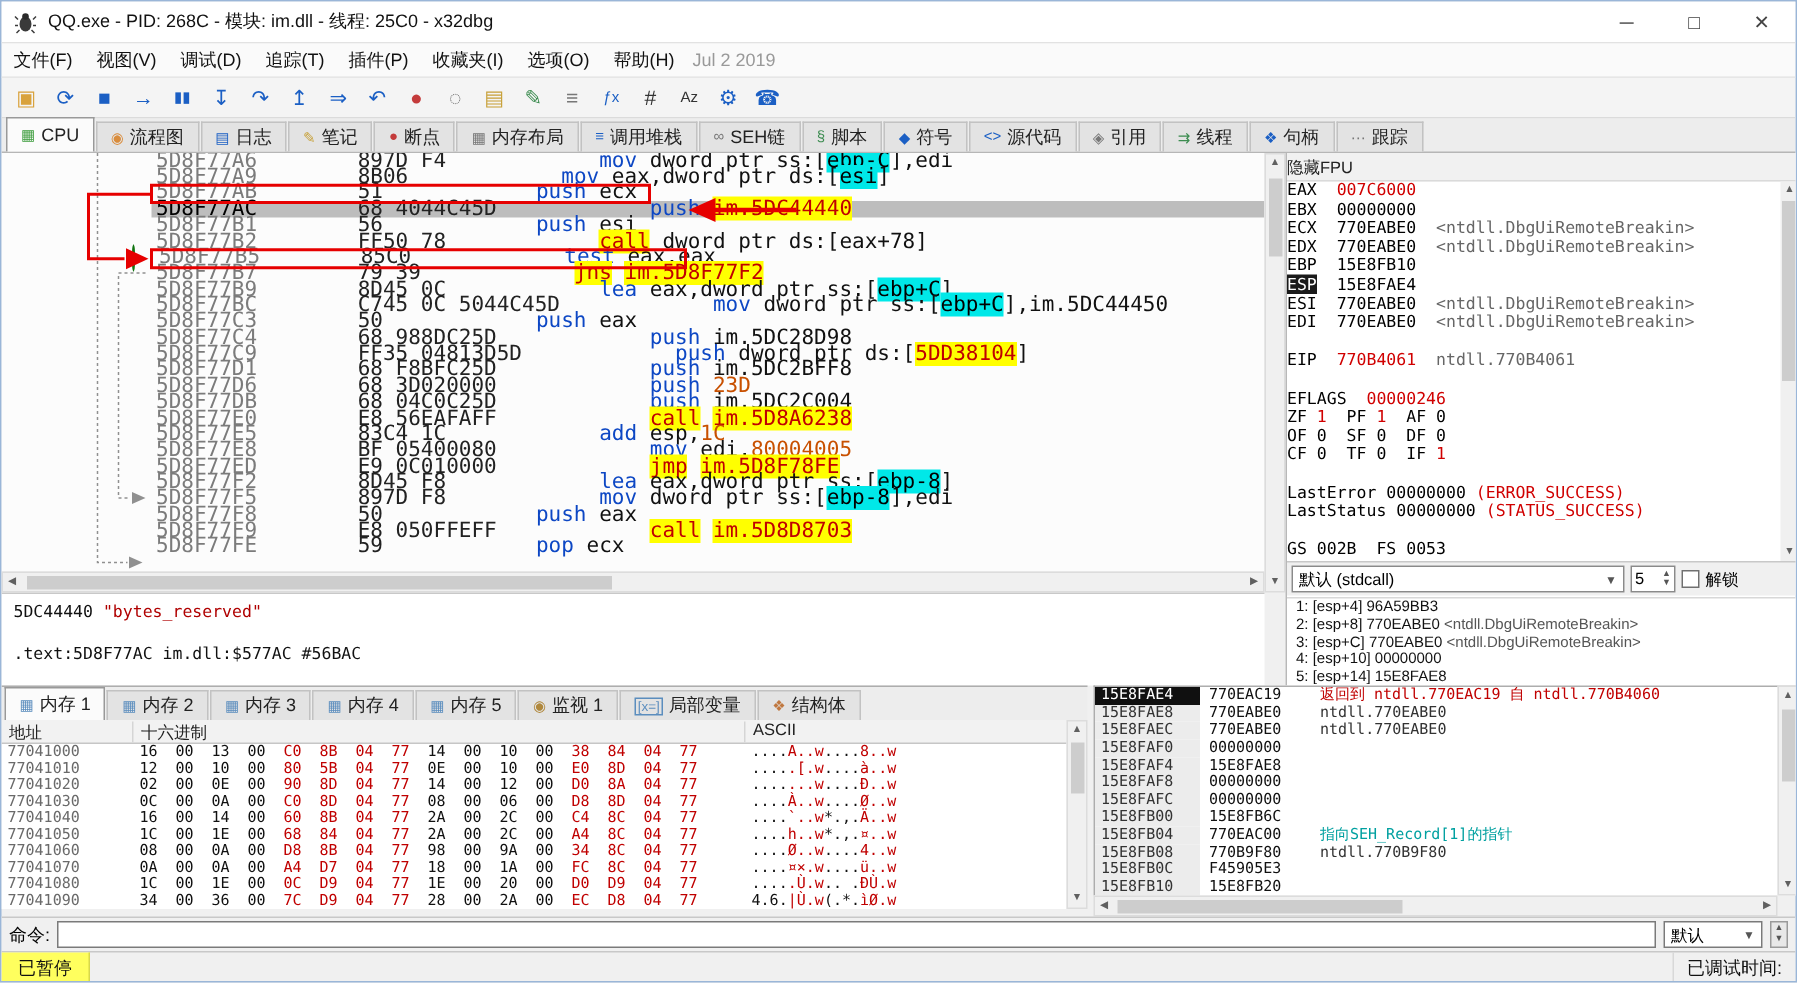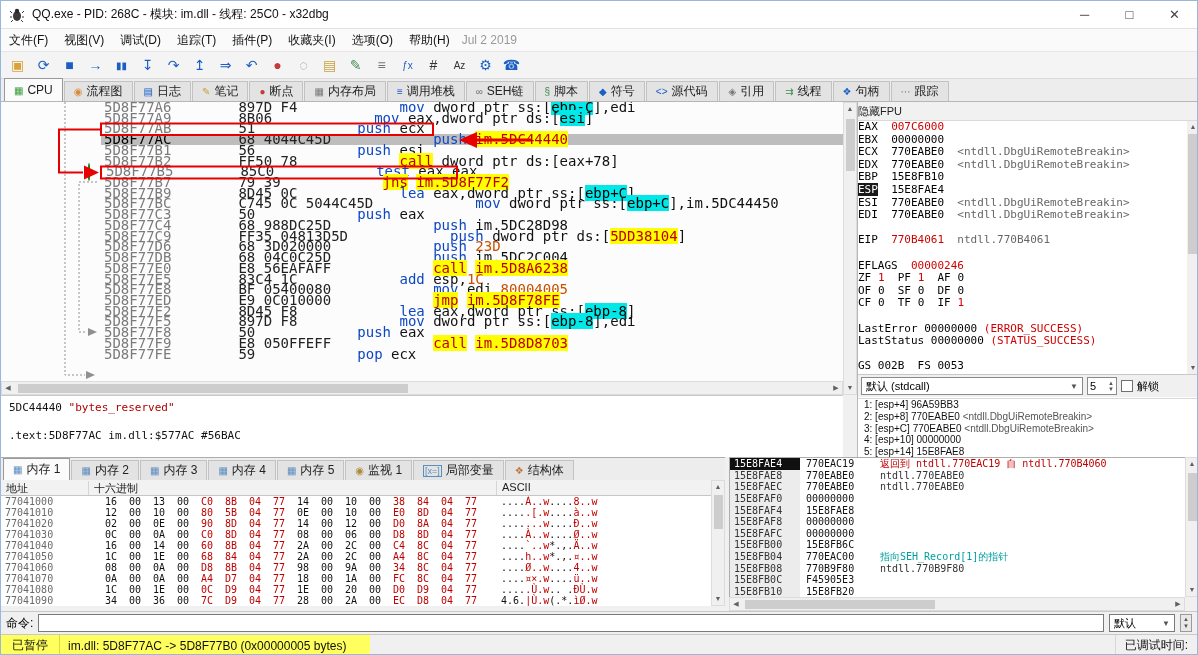--- a/index.html
+++ b/index.html
@@ -76,21 +76,21 @@
   .btab{height:20px;display:flex;align-items:center;gap:4px;padding:0 9px;font-size:12px;border:1px solid #C2C2C2;border-bottom:none;background:#E3E3E3;margin-right:1px;color:#222;}
   .btab.active{background:#FBFBFB;height:22px;border-color:#999;}
   .lvicon{font-size:9px;border:1px solid #5B8DBE;color:#5B8DBE;padding:0 1px;line-height:10px;}
 
   
   .dumphdr{position:absolute;left:0;top:479px;width:710px;height:16px;background:#F2F2F2;border-bottom:1px solid #C6C6C6;font-size:11px;color:#222;}
   .dumphdr span{position:absolute;top:1px;padding-left:5px;border-right:1px solid #D5D5D5;height:14px;}
   .dumprows{position:absolute;left:0;top:495px;width:710px;height:110px;background:#FFFFFF;overflow:hidden;}
   .mrow{position:relative;height:11px;line-height:11px;font-family:"DejaVu Sans Mono",monospace;font-size:10px;white-space:pre;}
   .maddr{position:absolute;left:4px;color:#6A6A6A;}
-  .mhex{position:absolute;left:92px;text-align:right;}
+  .mhex{position:absolute;left:92px;}
   .mhex span{display:inline-block;width:24px;}
   .masc{position:absolute;left:500px;}
   .hb{color:#111;}
   .hr{color:#C00000;}
 
   
   .stackpane{position:absolute;left:728px;top:456px;width:470px;height:140px;background:#FFFFFF;border-top:1px solid #ADADAD;border-left:1px solid #ADADAD;overflow:hidden;}
   .srow{position:relative;height:11.65px;line-height:11.65px;font-family:"DejaVu Sans Mono",monospace;font-size:10px;white-space:pre;}
   .saddr{position:absolute;left:0;width:70px;padding-left:4px;background:#ECECEC;color:#333;}
   .ssel{background:#101010;color:#FFF;}
@@ -286,20 +286,21 @@
     <div class="drow sel"><span class="dot"></span><span class="addr">5D8F77AC</span><span class="bytes">68 4044C45D</span><span class="ins"><span class="mn">push </span><span class="yb">im.5DC44440</span></span></div>
     <div class="drow"><span class="dot"></span><span class="addr">5D8F77B1</span><span class="bytes">56</span><span class="ins"><span class="mn">push </span><span class="t">esi</span></span></div>
     <div class="drow"><span class="dot"></span><span class="addr">5D8F77B2</span><span class="bytes">FF50 78</span><span class="ins"><span class="cm">call</span><span class="t"> dword ptr ds:[eax+78]</span></span></div>
     <div class="drow"><span class="bp"></span><span class="addr">5D8F77B5</span><span class="bytes">85C0</span><span class="ins"><span class="mn">test </span><span class="t">eax,eax</span></span></div>
     <div class="drow"><span class="dot"></span><span class="addr">5D8F77B7</span><span class="bytes">79 39</span><span class="ins"><span class="cm">jns</span><span class="t"> </span><span class="yb">im.5D8F77F2</span></span></div>
     <div class="drow"><span class="dot"></span><span class="addr">5D8F77B9</span><span class="bytes">8D45 0C</span><span class="ins"><span class="mn">lea </span><span class="t">eax,dword ptr ss:[</span><span class="cy">ebp+C</span><span class="t">]</span></span></div>
     <div class="drow"><span class="dot"></span><span class="addr">5D8F77BC</span><span class="bytes">C745 0C 5044C45D</span><span class="ins"><span class="mn">mov </span><span class="t">dword ptr ss:[</span><span class="cy">ebp+C</span><span class="t">],im.5DC44450</span></span></div>
     <div class="drow"><span class="dot"></span><span class="addr">5D8F77C3</span><span class="bytes">50</span><span class="ins"><span class="mn">push </span><span class="t">eax</span></span></div>
     <div class="drow"><span class="dot"></span><span class="addr">5D8F77C4</span><span class="bytes">68 988DC25D</span><span class="ins"><span class="mn">push </span><span class="t">im.5DC28D98</span></span></div>
     <div class="drow"><span class="dot"></span><span class="addr">5D8F77C9</span><span class="bytes">FF35 04813D5D</span><span class="ins"><span class="mn">push </span><span class="t">dword ptr ds:[</span><span class="yb">5DD38104</span><span class="t">]</span></span></div>
+    <div class="drow"><span class="dot"></span><span class="addr">5D8F77D1</span><span class="bytes">68 F8BFC25D</span><span class="ins"><span class="mn">push </span><span class="t">im.5DC2BFF8</span></span></div>
     <div class="drow"><span class="dot"></span><span class="addr">5D8F77D6</span><span class="bytes">68 3D020000</span><span class="ins"><span class="mn">push </span><span class="imm">23D</span></span></div>
     <div class="drow"><span class="dot"></span><span class="addr">5D8F77DB</span><span class="bytes">68 04C0C25D</span><span class="ins"><span class="mn">push </span><span class="t">im.5DC2C004</span></span></div>
     <div class="drow"><span class="dot"></span><span class="addr">5D8F77E0</span><span class="bytes">E8 56EAFAFF</span><span class="ins"><span class="cm">call</span><span class="t"> </span><span class="yb">im.5D8A6238</span></span></div>
     <div class="drow"><span class="dot"></span><span class="addr">5D8F77E5</span><span class="bytes">83C4 1C</span><span class="ins"><span class="mn">add </span><span class="t">esp,</span><span class="imm">1C</span></span></div>
     <div class="drow"><span class="dot"></span><span class="addr">5D8F77E8</span><span class="bytes">BF 05400080</span><span class="ins"><span class="mn">mov </span><span class="t">edi,</span><span class="imm">80004005</span></span></div>
     <div class="drow"><span class="dot"></span><span class="addr">5D8F77ED</span><span class="bytes">E9 0C010000</span><span class="ins"><span class="cm">jmp</span><span class="t"> </span><span class="yb">im.5D8F78FE</span></span></div>
     <div class="drow"><span class="dot"></span><span class="addr">5D8F77F2</span><span class="bytes">8D45 F8</span><span class="ins"><span class="mn">lea </span><span class="t">eax,dword ptr ss:[</span><span class="cy">ebp-8</span><span class="t">]</span></span></div>
     <div class="drow"><span class="dot"></span><span class="addr">5D8F77F5</span><span class="bytes">897D F8</span><span class="ins"><span class="mn">mov </span><span class="t">dword ptr ss:[</span><span class="cy">ebp-8</span><span class="t">],edi</span></span></div>
     <div class="drow"><span class="dot"></span><span class="addr">5D8F77F8</span><span class="bytes">50</span><span class="ins"><span class="mn">push </span><span class="t">eax</span></span></div>
     <div class="drow"><span class="dot"></span><span class="addr">5D8F77F9</span><span class="bytes">E8 050FFEFF</span><span class="ins"><span class="cm">call</span><span class="t"> </span><span class="yb">im.5D8D8703</span></span></div>
@@ -478,15 +479,14 @@
     <span style="font-size:8px;color:#555;">▼</span>
   </div>
   <div class="cmdspin">
       <span>▲</span>
       <span>▼</span>
     </div>
 </div>
 
 <div class="statusbar">
   <div class="badge">已暂停</div>
-  <div class="smsg">im.dll: 5D8F77AC -&gt; 5D8F77B0 (0x00000005 bytes)</div>
   <div class="sright">已调试时间:</div>
 </div>
 
 </body></html>

